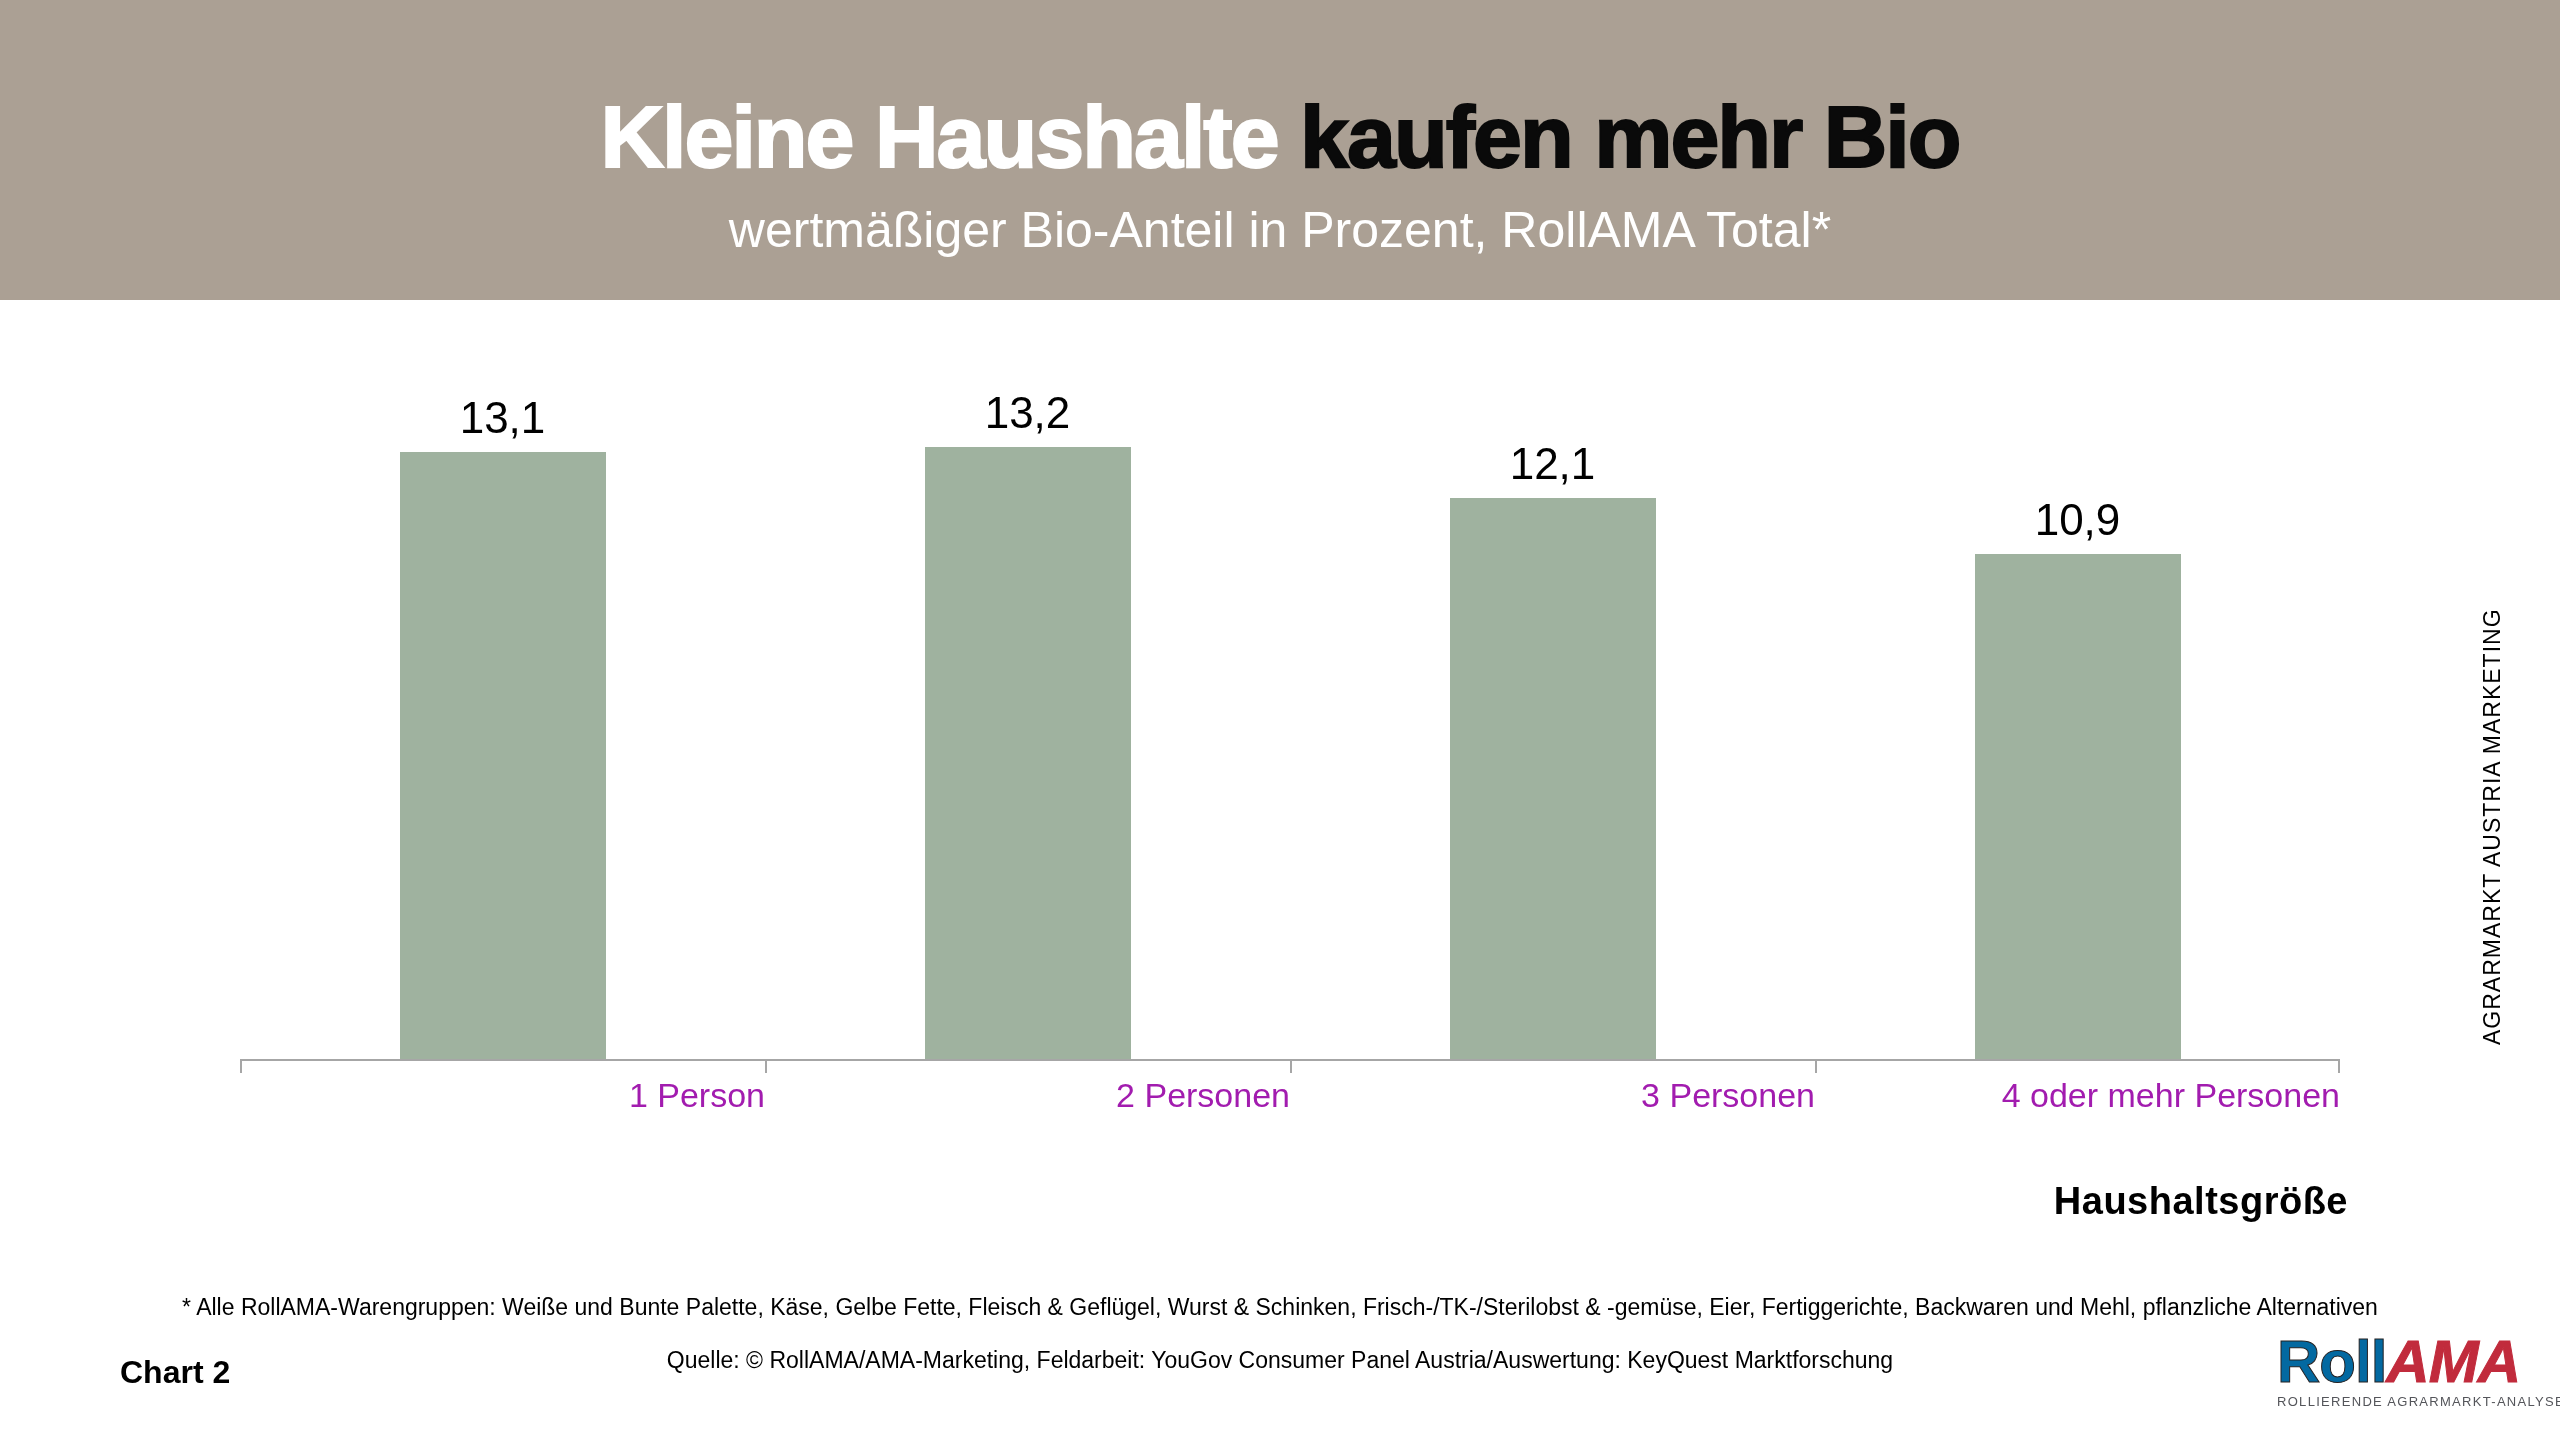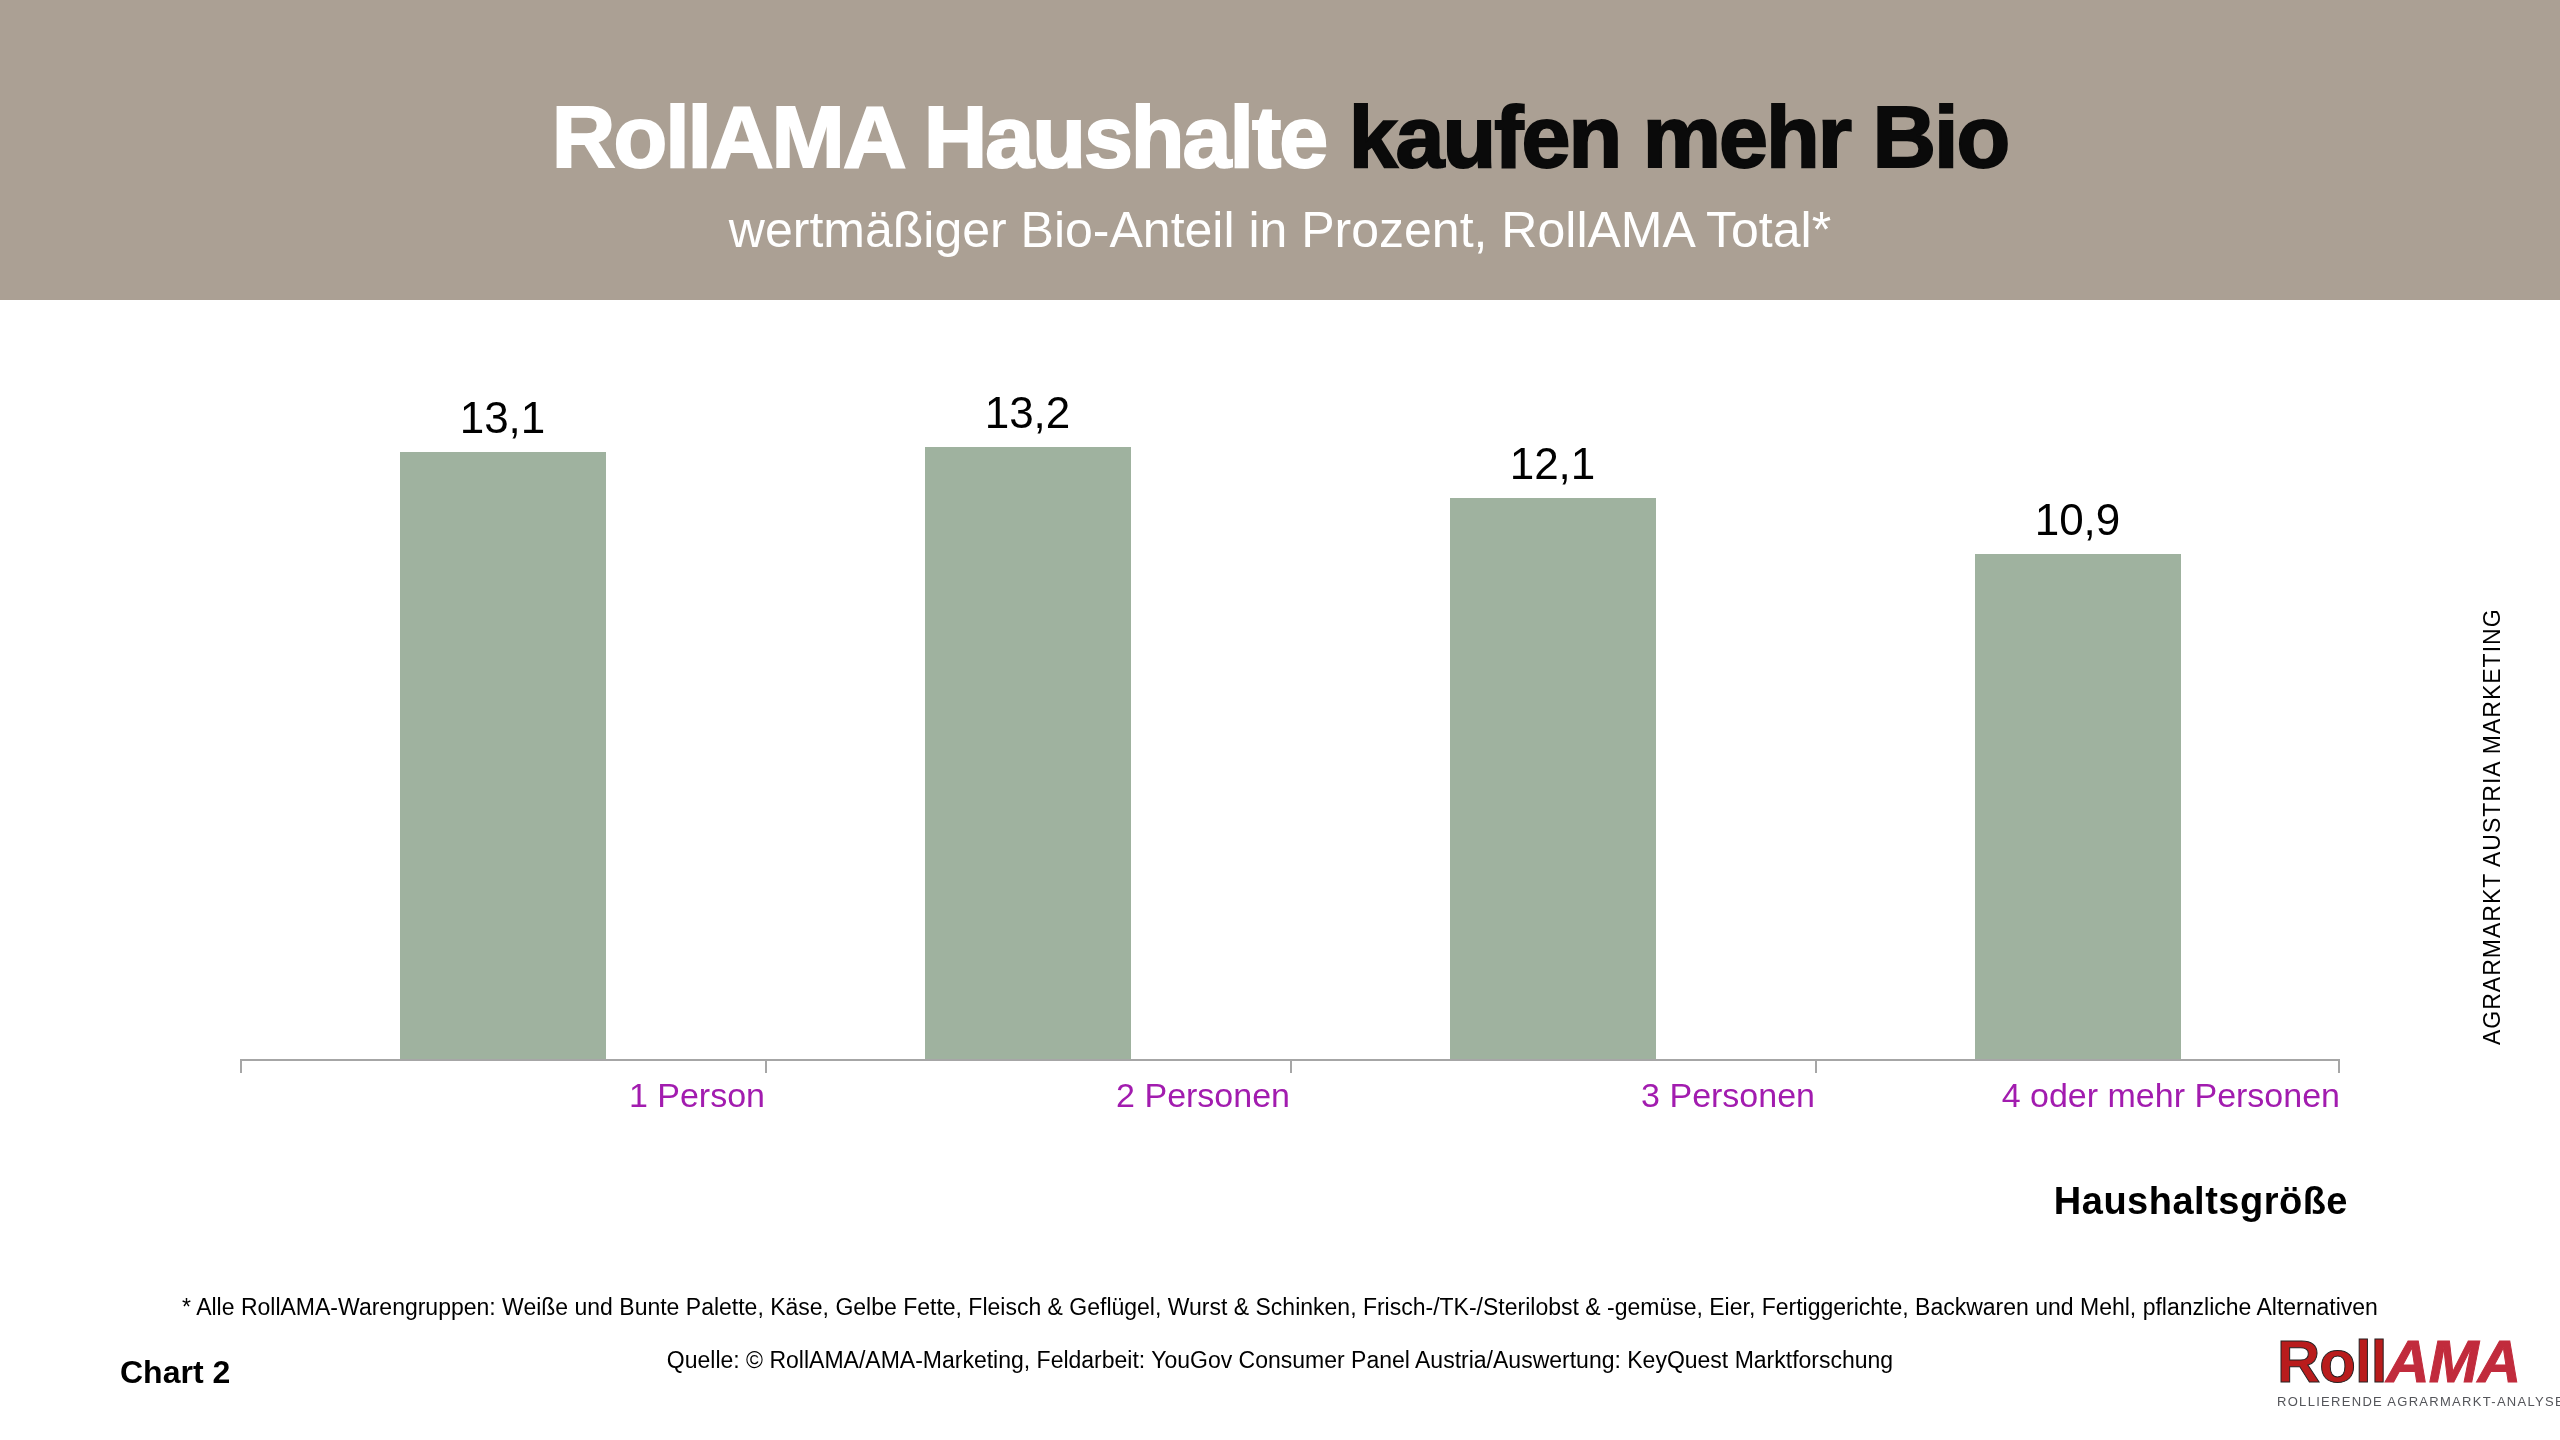--- a/index.html
+++ b/index.html
@@ -148,35 +148,35 @@
     width: 250px;
     text-align: left;
   }
   .logo-word {
     font-size: 60px;
     font-weight: 700;
     letter-spacing: -1px;
     line-height: 60px;
     white-space: nowrap;
   }
-  .logo-roll { color: #b91c1c; -webkit-text-stroke: 1px #262223; }
+  .logo-roll { color: #0369a1; -webkit-text-stroke: 1px #262223; }
   .logo-ama  { color: #C12B3C; -webkit-text-stroke: 1px #C12B3C; font-style: italic; }
   .logo-tagline {
     margin-top: 2px;
     font-size: 13px;
     letter-spacing: 1.3px;
     color: #54555A;
     white-space: nowrap;
   }
 </style>
 </head>
 <body>
 
 <div class="header">
-  <div class="title"><span class="t-white">RollAMA Haushalte</span><span class="t-black"> kaufen mehr Bio</span></div>
+  <div class="title"><span class="t-white">Kleine Haushalte</span><span class="t-black"> kaufen mehr Bio</span></div>
   <div class="subtitle">wertmäßiger Bio-Anteil in Prozent, RollAMA Total*</div>
 </div>
 
 <div class="plot" id="plot">
     <div class="bar" style="left: 159.5px; top: 152px; height: 607px; background: rgb(159, 178, 159);"></div>
     <div class="bar-value" style="left: 0px; top: 98px;">13,1</div>
     <div class="cat-label" style="left: 0px;">1 Person</div>
     <div class="bar" style="left: 684.5px; top: 147px; height: 612px; background: rgb(159, 178, 159);"></div>
     <div class="bar-value" style="left: 525px; top: 93px;">13,2</div>
     <div class="cat-label" style="left: 525px;">2 Personen</div>

